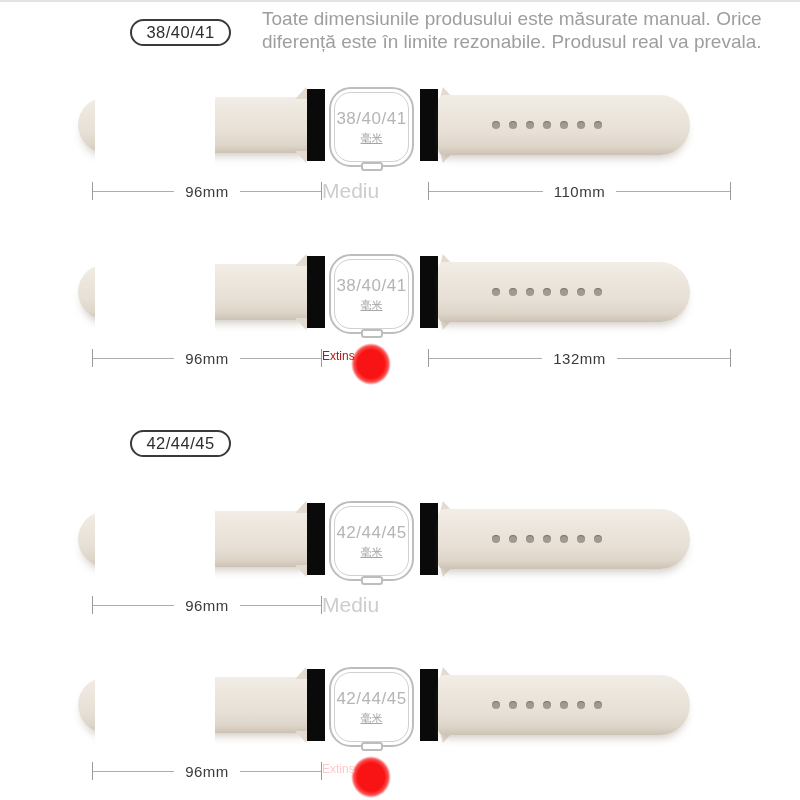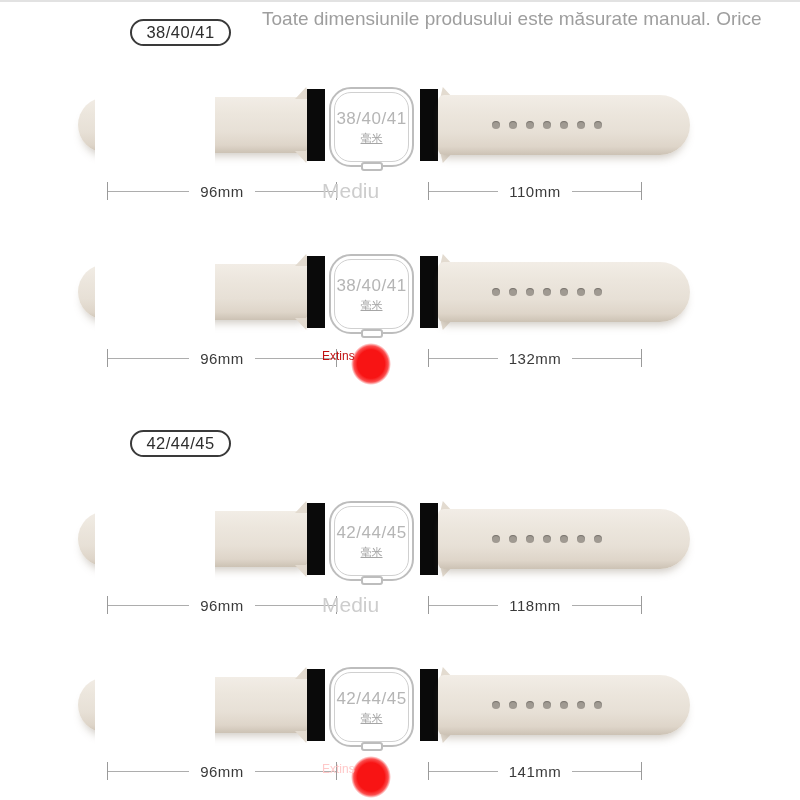--- a/index.html
+++ b/index.html
@@ -44,22 +44,22 @@
   .case-label{position:relative;margin-top:20px;font-size:17px;color:#b5b5b5;letter-spacing:.5px;}
   .case-unit{position:relative;margin-top:2px;font-size:11px;color:#a6a6a6;text-decoration:underline;}
   .case-tab{position:absolute;left:50%;bottom:-6px;transform:translateX(-50%);width:22px;height:9px;
             background:#fff;border:2px solid #bdbdbd;border-radius:3px;box-sizing:border-box;}
 
   .holes{position:absolute;left:54px;top:50%;transform:translateY(-50%);display:flex;gap:9px;}
   .hole{width:8px;height:8px;border-radius:50%;background:#a09a92;box-shadow:inset 0 1px 1px rgba(0,0,0,.28);}
 
   
   .dim{position:absolute;top:101px;height:20px;display:flex;align-items:center;}
-  .dim-left{left:107px;width:230px;}
-  .dim-right{left:428px;width:214px;text-align:center;}
+  .dim-left{left:92px;width:230px;}
+  .dim-right{left:428px;width:303px;text-align:center;}
   .tick{width:1px;height:18px;background:#9a9a9a;flex:0 0 auto;}
   .seg{flex:1 1 auto;height:1px;background:#adadad;}
   .dim-label{flex:0 0 auto;padding:0 11px;font-size:15px;color:#3a3a3a;letter-spacing:.5px;white-space:nowrap;}
 
   .size-label{position:absolute;left:322px;width:106px;top:99px;text-align:left;}
   .mediu{font-size:21px;color:#cdcdcd;}
   .extins{top:102px;font-size:12px;z-index:3;}
   .extins-dark{color:#c11212;}
   .extins-light{color:#ffc9c9;}
   .dot{position:absolute;left:351px;top:96px;width:40px;height:42px;border-radius:50%;z-index:2;
@@ -70,20 +70,21 @@
 
 <div class="canvas">
   <div class="top-edge"></div>
 
   <div class="badge badge-1">
     <span>38/40/41</span>
   </div>
 
   <div class="note">
     <div>Toate dimensiunile produsului este măsurate manual. Orice</div>
+    <div>diferență este în limite rezonabile. Produsul real va prevala.</div>
   </div>
 
   <div class="band-row r1">
     <div class="strap strap-left"></div>
     <div class="white-cover"></div>
     <i class="horn horn-lt"></i>
     <i class="horn horn-lb"></i>
     <div class="lug lug-left"></div>
     <div class="case">
       <div class="case-inner"></div>
@@ -197,27 +198,20 @@
       </div>
     </div>
     <div class="dim dim-left">
       <i class="tick"></i>
         <i class="seg"></i>
       <span class="dim-label">96mm</span>
       <i class="seg"></i>
         <i class="tick"></i>
     </div>
     <div class="size-label mediu">Mediu</div>
-    <div class="dim dim-right">
-      <i class="tick"></i>
-        <i class="seg"></i>
-      <span class="dim-label">118mm</span>
-      <i class="seg"></i>
-        <i class="tick"></i>
-    </div>
   </div>
 
   <div class="band-row r4">
     <div class="strap strap-left"></div>
     <div class="white-cover"></div>
     <i class="horn horn-lt"></i>
     <i class="horn horn-lb"></i>
     <div class="lug lug-left"></div>
     <div class="case">
       <div class="case-inner"></div>
@@ -241,21 +235,14 @@
     </div>
     <div class="dim dim-left">
       <i class="tick"></i>
         <i class="seg"></i>
       <span class="dim-label">96mm</span>
       <i class="seg"></i>
         <i class="tick"></i>
     </div>
     <div class="dot"></div>
     <div class="size-label extins extins-light">Extins</div>
-    <div class="dim dim-right">
-      <i class="tick"></i>
-        <i class="seg"></i>
-      <span class="dim-label">141mm</span>
-      <i class="seg"></i>
-        <i class="tick"></i>
-    </div>
   </div>
 </div>
 
 </body></html>

